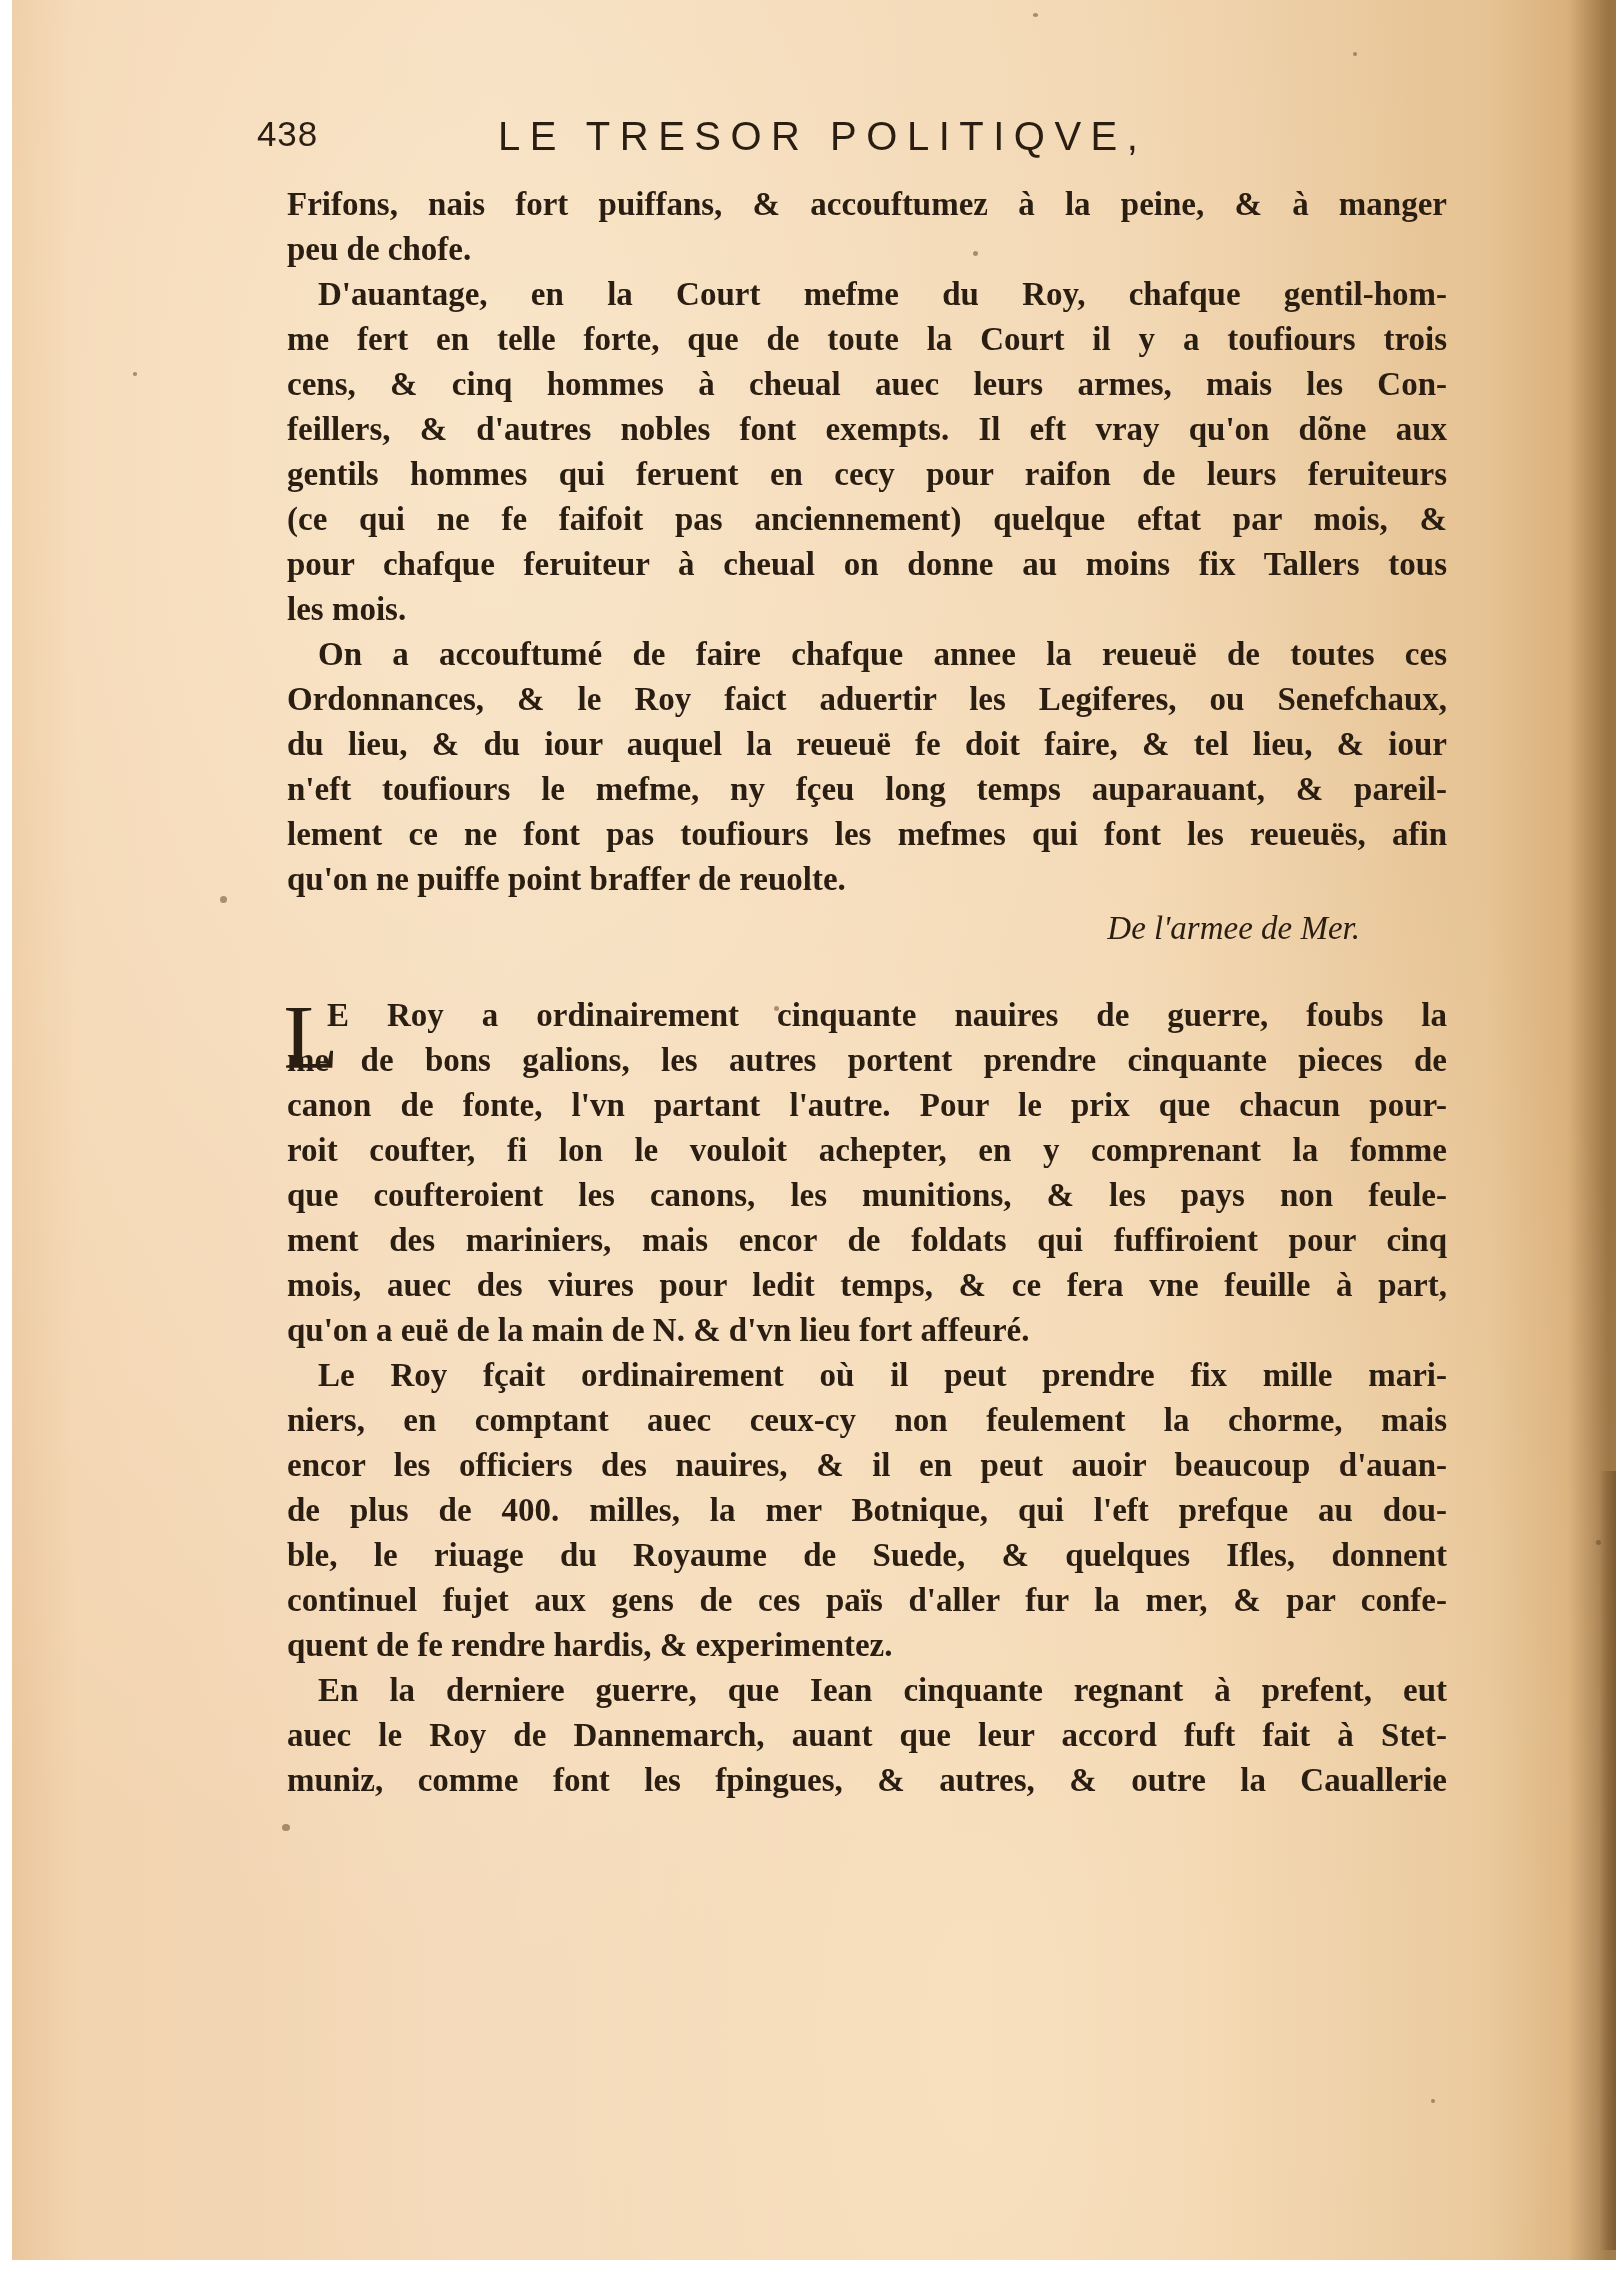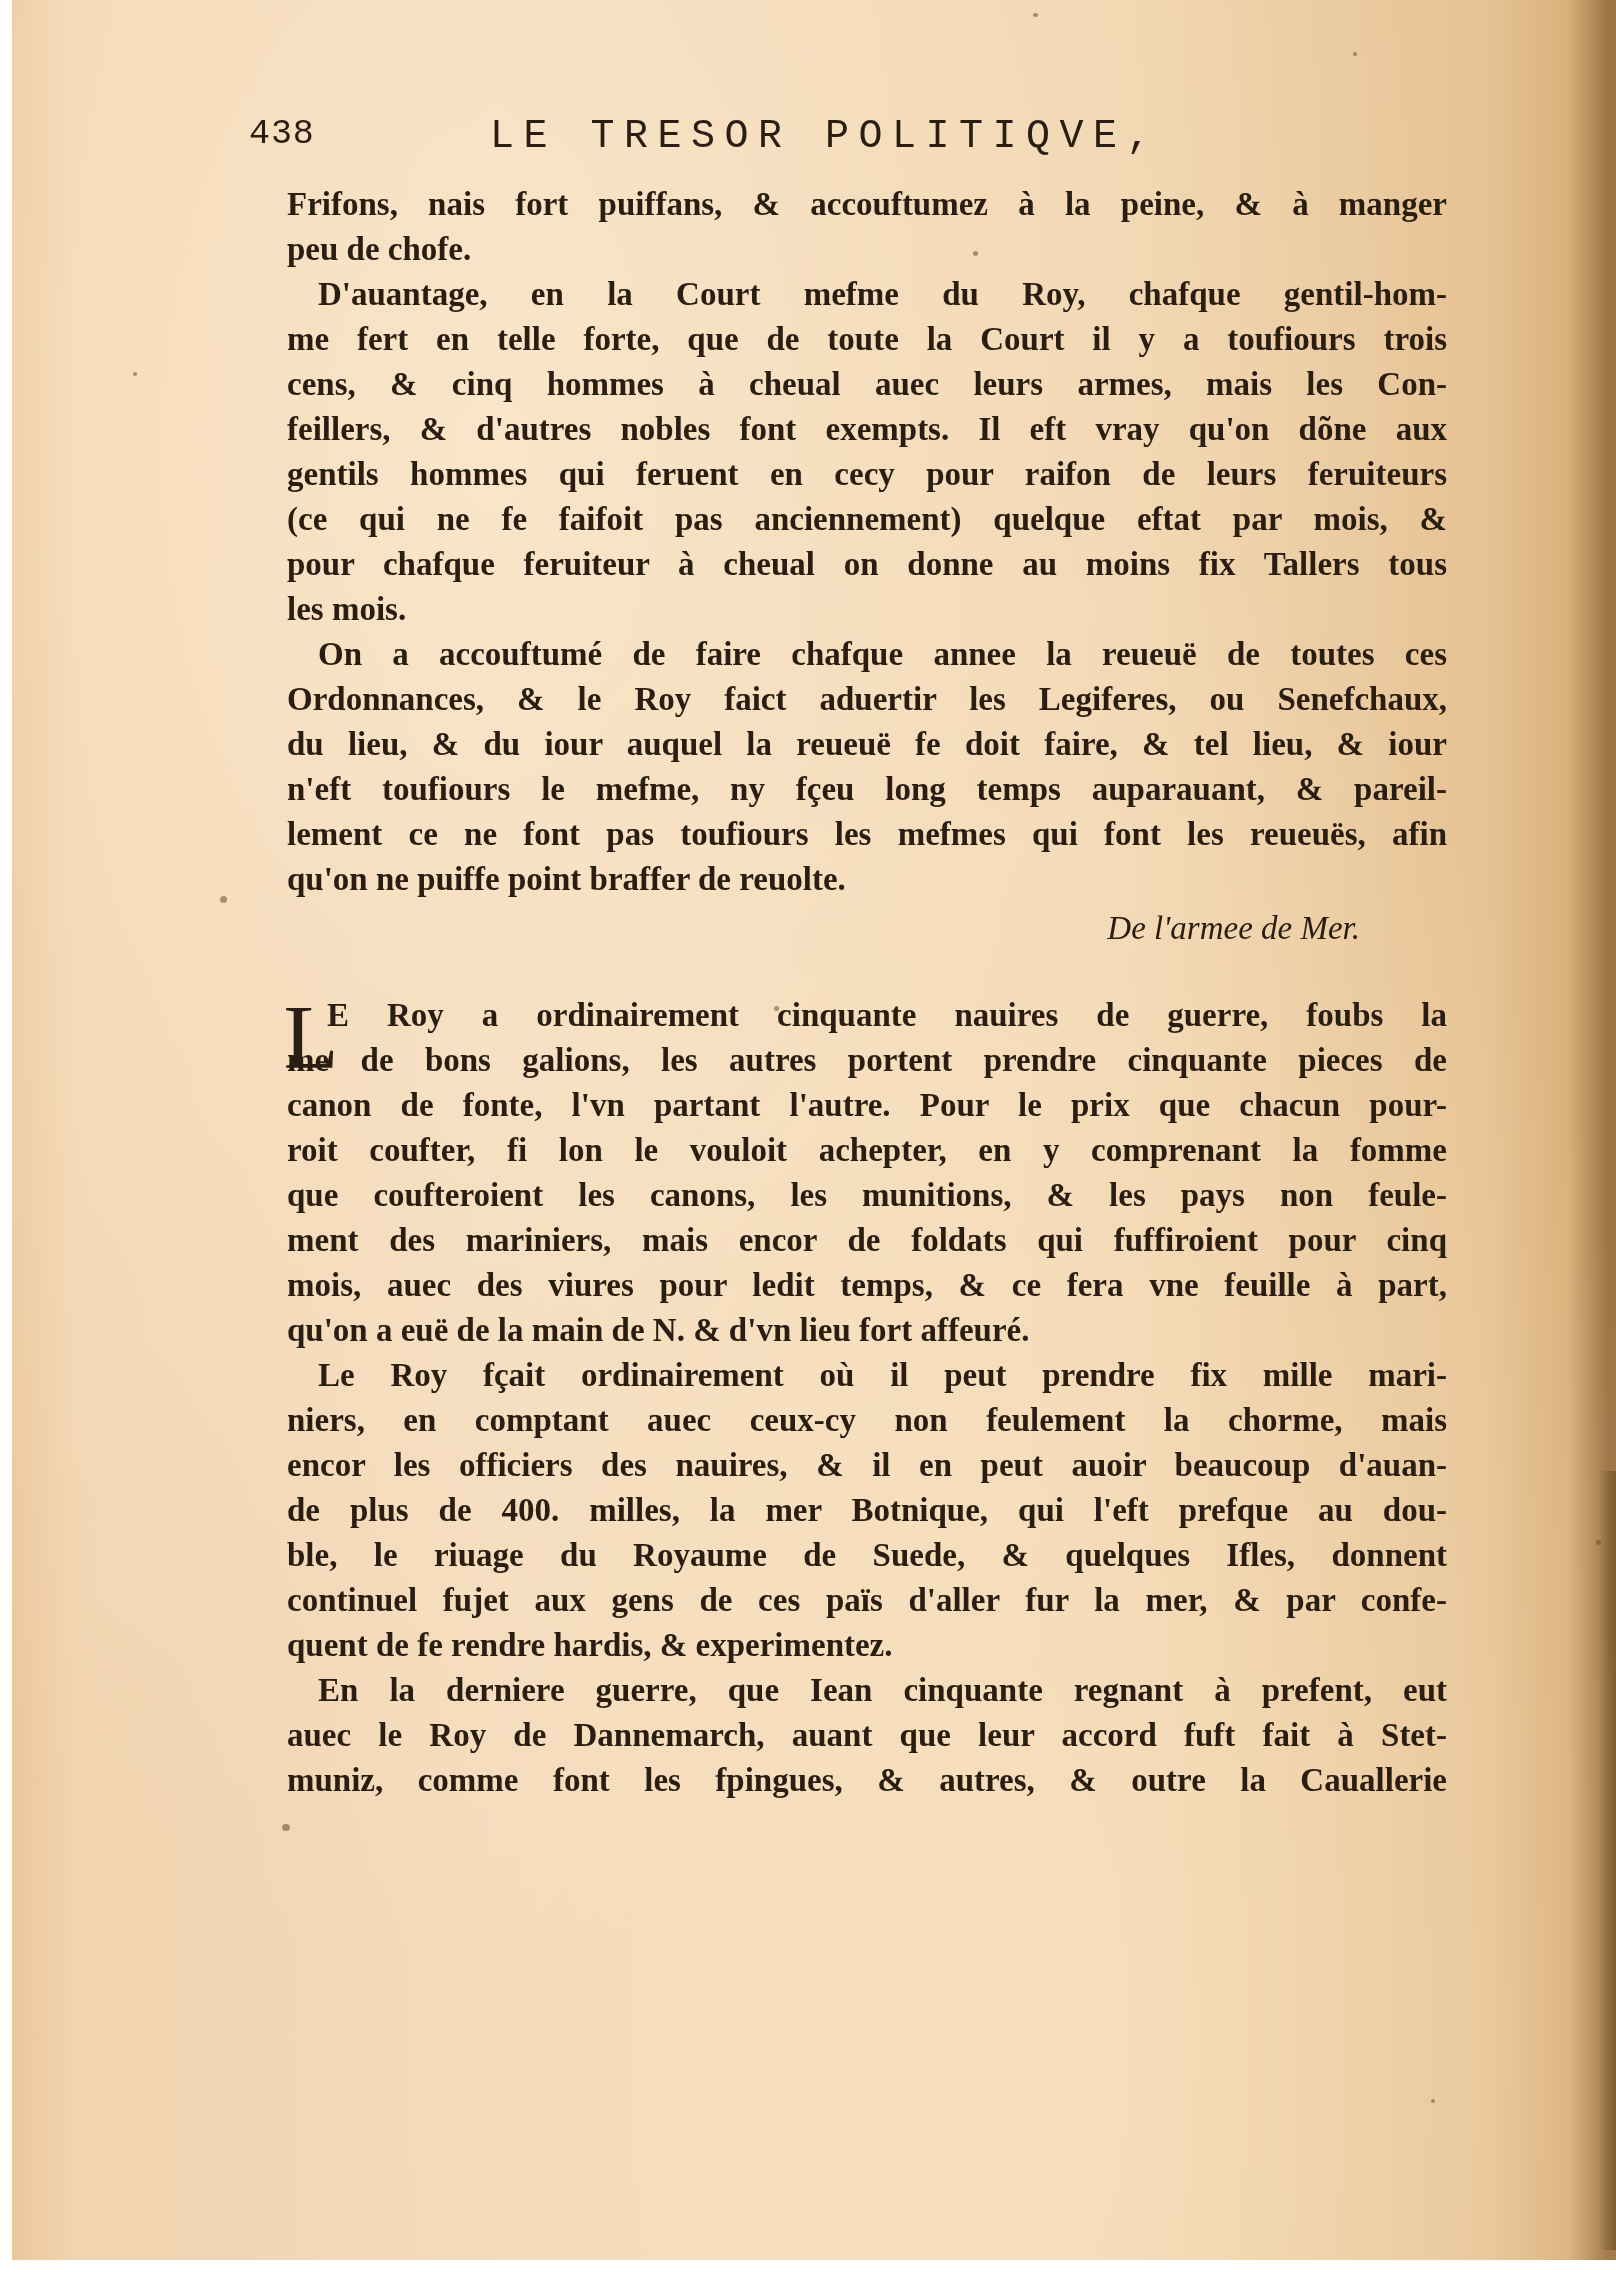--- a/index.html
+++ b/index.html
@@ -43,24 +43,24 @@
     position: absolute;
     left: 275px;
     top: 0;
     width: 1160px;
     font-family: "Liberation Serif", "DejaVu Serif", serif;
     color: #2a1d12;
   }
   .running-head {
     position: absolute;
     top: 114px;
-    left: 4px;
+    left: 12px;
     width: 1160px;
     height: 43px;
-    font-family: Liberation Mono, monospace;
+    font-family: Liberation Sans, sans-serif;
   }
   .folio {
     position: absolute;
     left: -42px;
     top: 0;
     font-size: 35px;
     letter-spacing: 0.9px;
   }
   .head-title {
     position: absolute;

